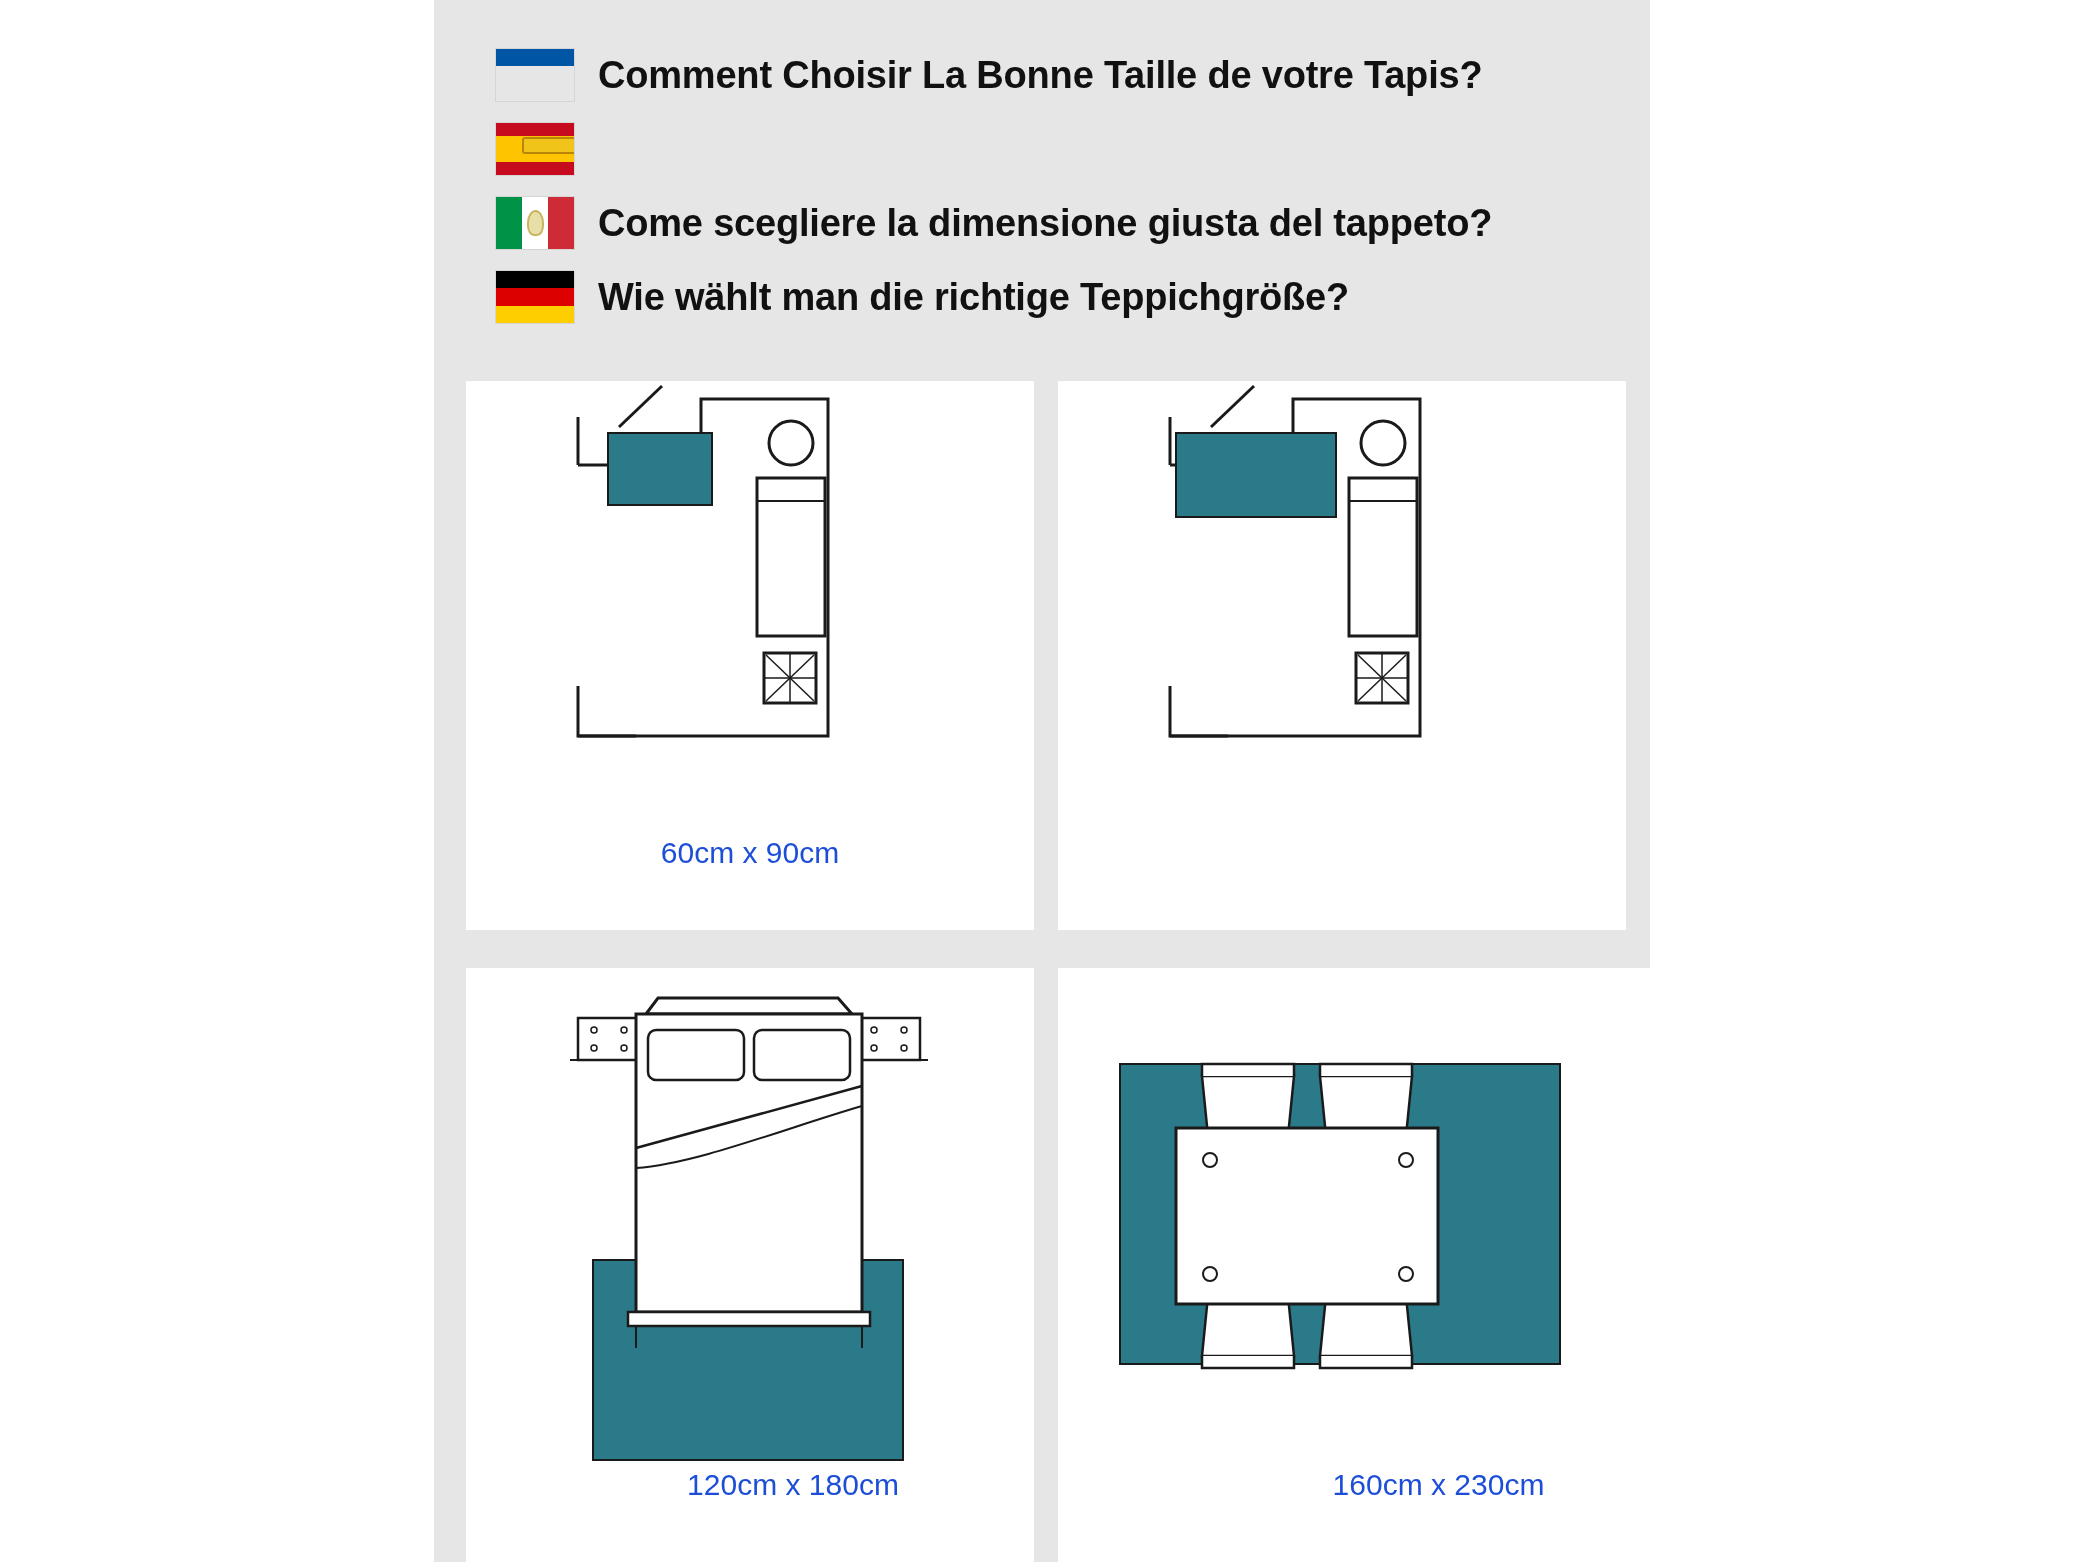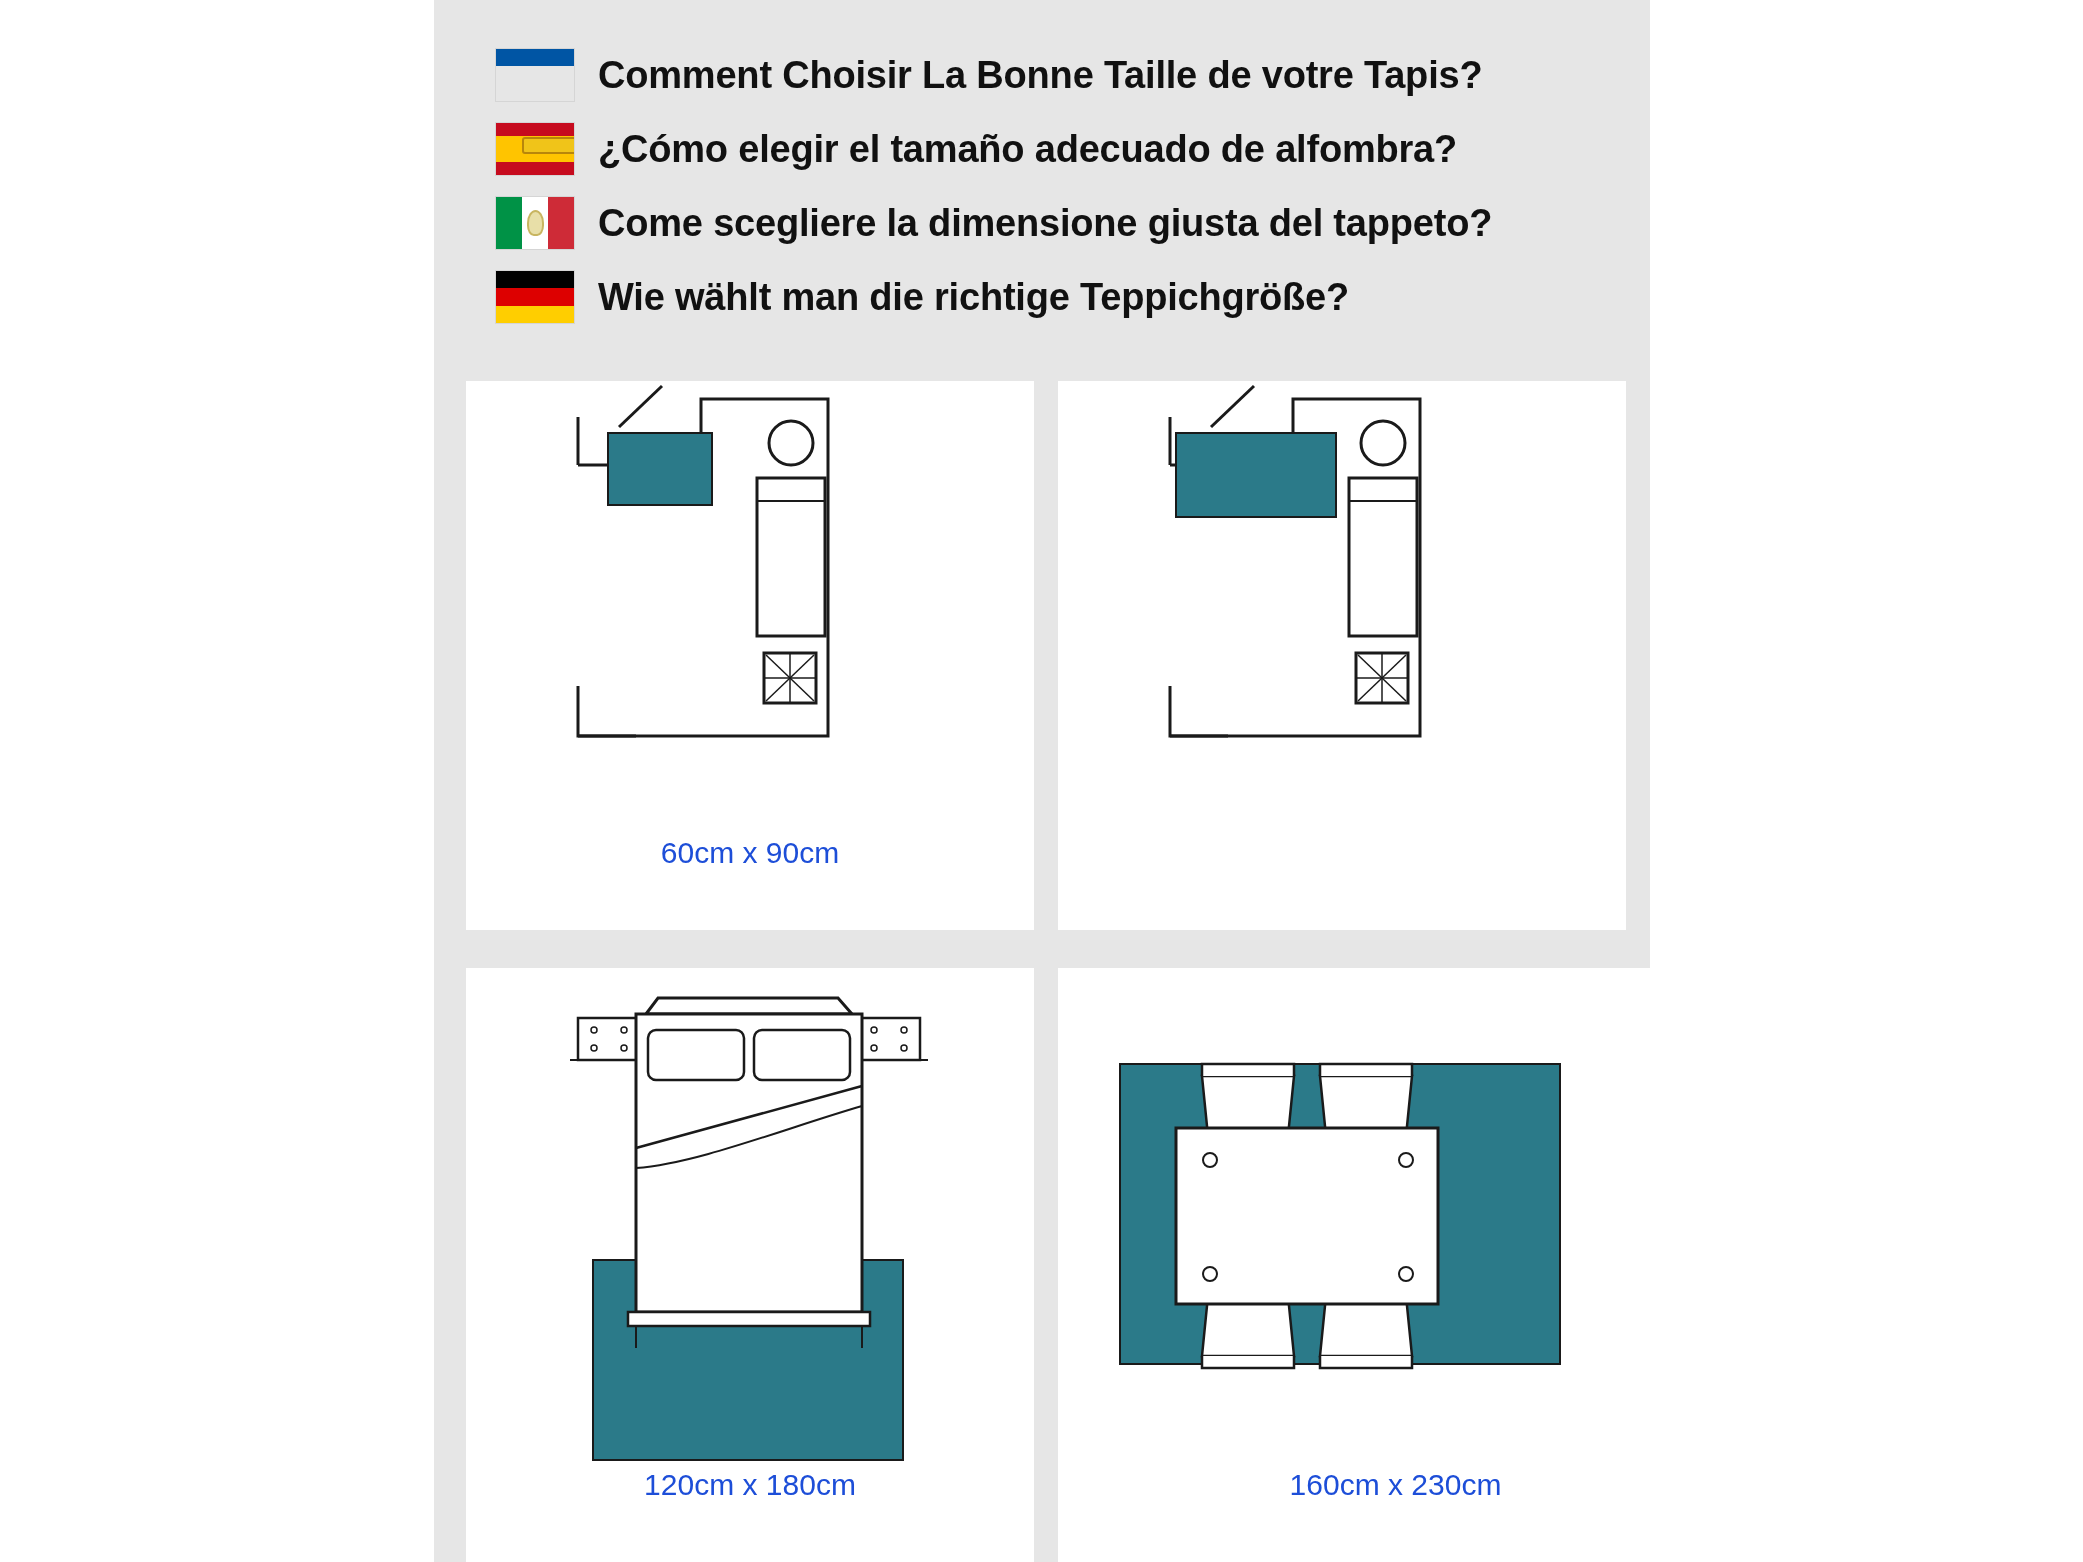--- a/index.html
+++ b/index.html
@@ -99,21 +99,21 @@
     text-align: center;
     font-size: 30px;
     color: #1d4ed8;
     font-family: "Liberation Sans", sans-serif;
   }
   #card-1 { left: 466px; top: 381px; width: 568px; height: 549px; }
   #card-2 { left: 1058px; top: 381px; width: 568px; height: 549px; }
   #card-3 { left: 466px; top: 968px; width: 568px; height: 594px; }
   #card-4 { left: 1058px; top: 968px; width: 675px; height: 594px; }
   #card-1 .card-label, #card-2 .card-label { top: 455px; }
-  #card-3 .card-label, #card-4 .card-label { top: 1e0px; }
+  #card-3 .card-label, #card-4 .card-label { top: 1e0px; margin-left: 43px; }
   #card-3 .card-label, #card-4 .card-label { top: 1455px; }
   svg { display: block; }
 </style>
 </head>
 <body>
 
 <div class="canvas">
   <div class="panel"></div>
 
   <div class="titles">
@@ -125,21 +125,20 @@
       <span class="title-text">Comment Choisir La Bonne Taille de votre Tapis?</span>
     </div>
 
     <div class="title-row">
       <span class="flag horizontal">
         <span style="background:#c60b1e; height:25%"></span>
           <span style="background:#ffc400; height:50%"></span>
           <span style="background:#c60b1e; height:25%"></span>
         <span class="flag-emblem"></span>
       </span>
-      <span class="title-text">¿Cómo elegir el tamaño adecuado de alfombra?</span>
     </div>
 
     <div class="title-row">
       <span class="flag">
         <span style="background:#009246"></span>
           <span style="background:#ffffff"></span>
           <span style="background:#ce2b37"></span>
         <span class="flag-emblem it"></span>
       </span>
       <span class="title-text">Come scegliere la dimensione giusta del tappeto?</span>

